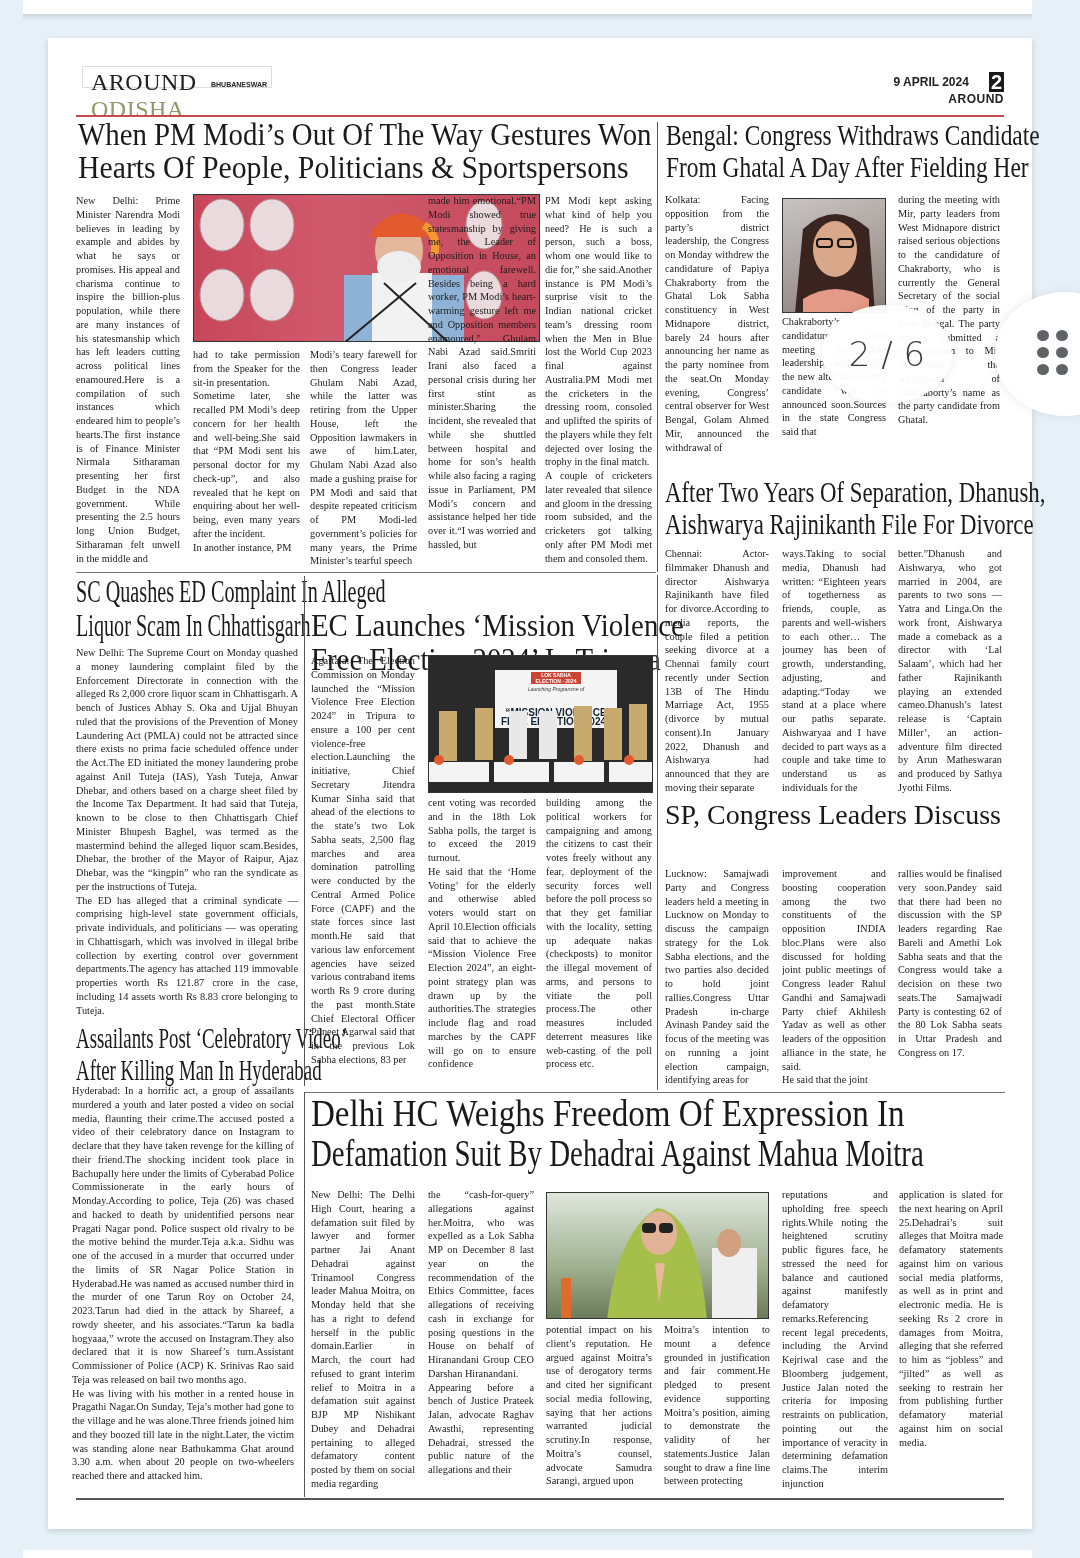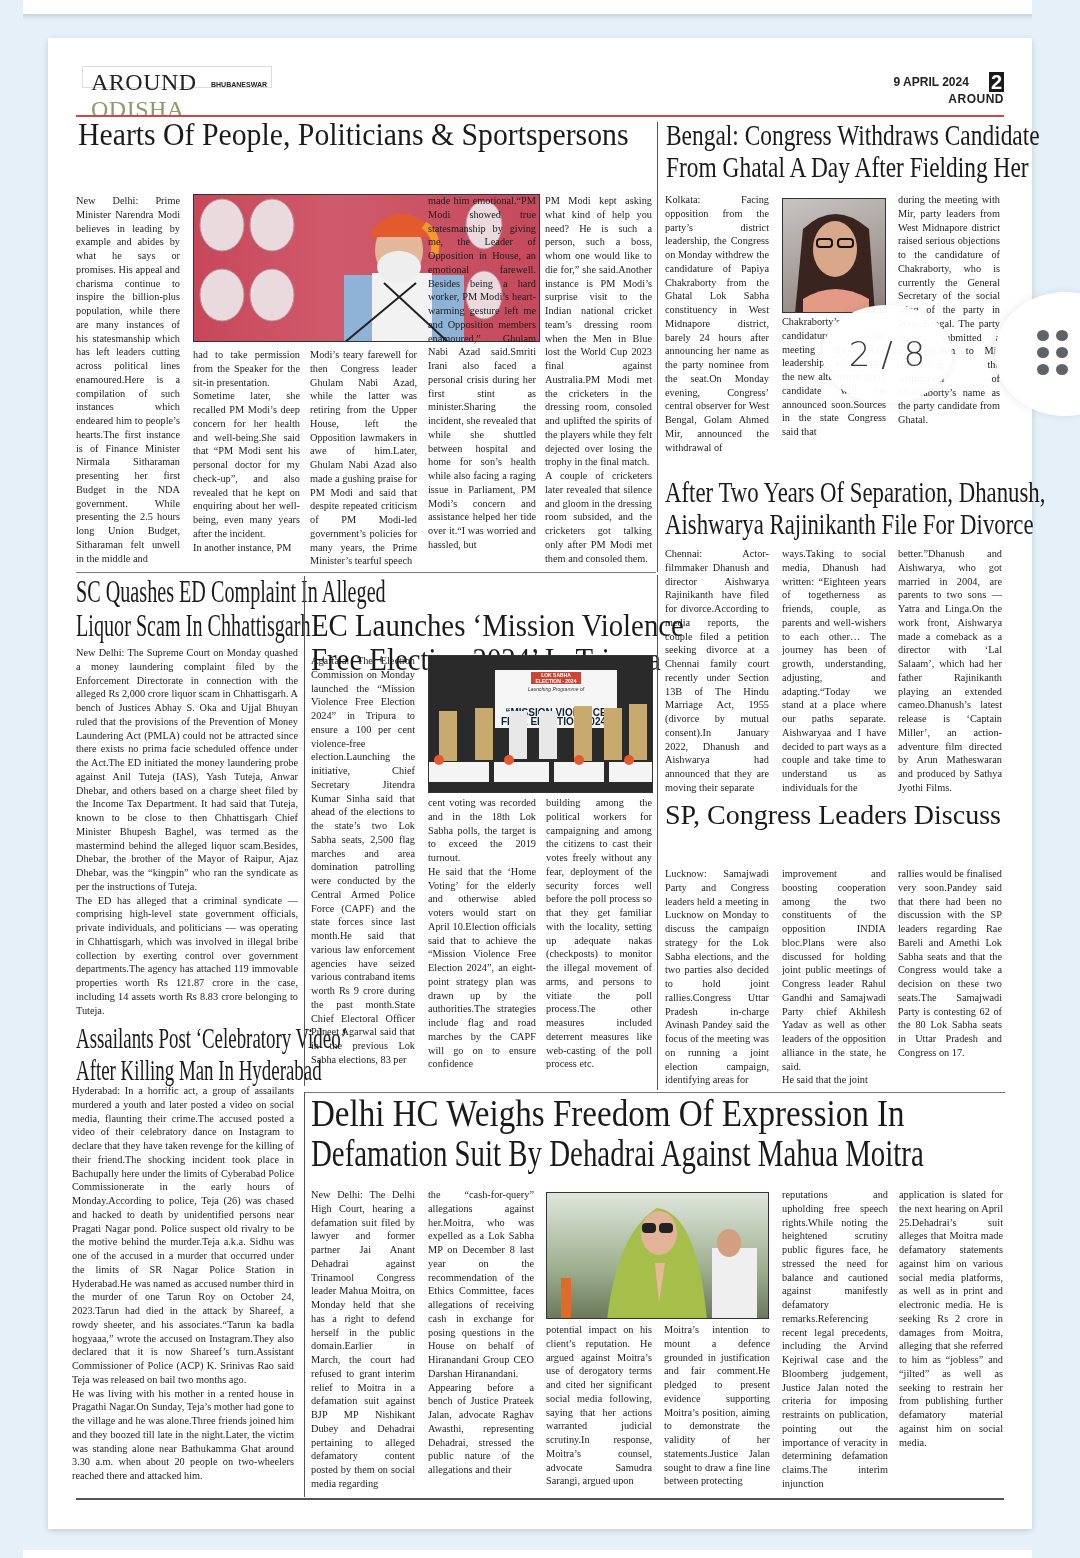--- a/index.html
+++ b/index.html
@@ -57,20 +57,21 @@
 <div class="date-block">
   <div class="date-line">
     <span>9 APRIL 2024</span>
     <span class="page-num">2</span>
   </div>
   <div class="weekday">AROUND</div>
 </div>
 <div class="rule-red"></div>
 
 <div class="headline" style="left:78px; top:119px; font-size:31px;">
+  <div><span class="cond" style="transform:scaleX(0.93);">When PM Modi’s Out Of The Way Gestures Won</span></div>
   <div><span class="cond" style="transform:scaleX(0.96);">Hearts Of People, Politicians &amp; Sportspersons</span></div>
 </div>
 <div class="col" style="left:76px; top:194px; width:104px; height:374px;">New Delhi: Prime Minister Narendra Modi believes in leading by example and abides by what he says or promises. His appeal and charisma continue to inspire the billion-plus population, while there are many instances of his statesmanship which has left leaders cutting across political lines enamoured.Here is a compilation of such instances which endeared him to people’s hearts.The first instance is of Finance Minister Nirmala Sitharaman presenting her first Budget in the NDA government. While presenting the 2.5 hours long Union Budget, Sitharaman felt unwell in the middle and</div>
 <div class="photo" style="left:193px; top:194px; width:347px; height:148px; background:linear-gradient(90deg,#c7475a 0%,#d05a6b 40%,#c44a5c 100%);">
   <svg width="347" height="148" viewBox="0 0 347 148">
     <g fill="#ead9dd" stroke="#b5939b" stroke-width="1">
       <ellipse cx="28" cy="30" rx="22" ry="26"></ellipse>
         <ellipse cx="78" cy="30" rx="22" ry="26"></ellipse>
       <ellipse cx="28" cy="100" rx="22" ry="26"></ellipse>
         <ellipse cx="78" cy="100" rx="22" ry="26"></ellipse>
@@ -226,21 +227,21 @@
 <div class="col" style="left:546px; top:1323px; width:106px; height:170px;">potential impact on his client’s reputation. He argued against Moitra’s use of derogatory terms and cited her significant social media following, saying that her actions warranted judicial scrutiny.In response, Moitra’s counsel, advocate Samudra Sarangi, argued upon</div>
 <div class="col" style="left:664px; top:1323px; width:106px; height:170px;">Moitra’s intention to mount a defence grounded in justification and fair comment.He pledged to present evidence supporting Moitra’s position, aiming to demonstrate the validity of her statements.Justice Jalan sought to draw a fine line between protecting</div>
 <div class="col" style="left:782px; top:1188px; width:106px; height:305px;">reputations and upholding free speech rights.While noting the heightened scrutiny public figures face, he stressed the need for balance and cautioned against manifestly defamatory remarks.Referencing recent legal precedents, including the Arvind Kejriwal case and the Bloomberg judgement, Justice Jalan noted the criteria for imposing restraints on publication, pointing out the importance of veracity in determining defamation claims.The interim injunction</div>
 <div class="col" style="left:899px; top:1188px; width:104px; height:305px;">application is slated for the next hearing on April 25.Dehadrai’s suit alleges that Moitra made defamatory statements against him on various social media platforms, as well as in print and electronic media. He is seeking Rs 2 crore in damages from Moitra, alleging that she referred to him as “jobless” and “jilted” as well as seeking to restrain her from publishing further defamatory material against him on social media.</div>
 
 <div class="hrule thick" style="left:76px; top:1498px; width:928px;"></div>
 
 <div class="next-page-edge"></div>
 
 <div class="page-indicator">
-  <span>2 / 8</span>
+  <span>2 / 6</span>
 </div>
 <div class="grid-button">
   <div class="grid-dots">
     <span></span>
       <span></span>
       <span></span>
       <span></span>
       <span></span>
       <span></span>
   </div>

